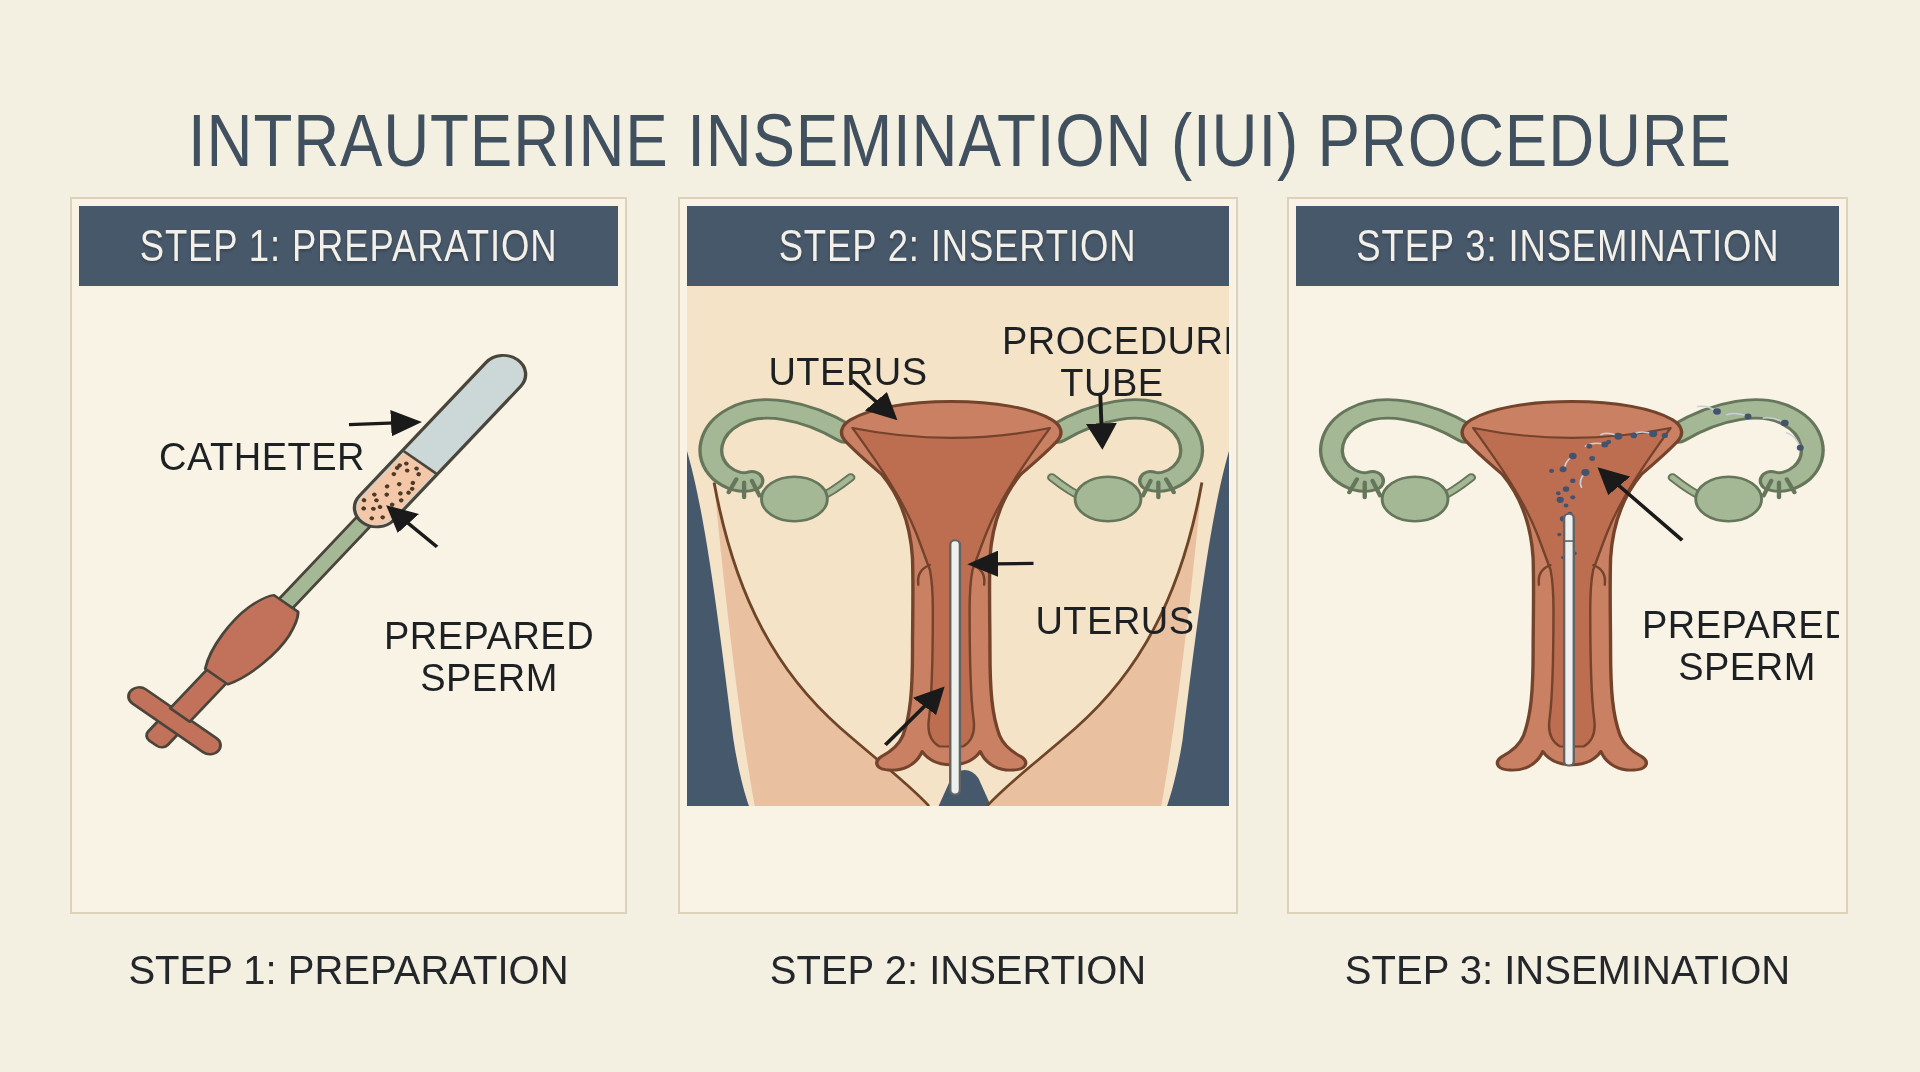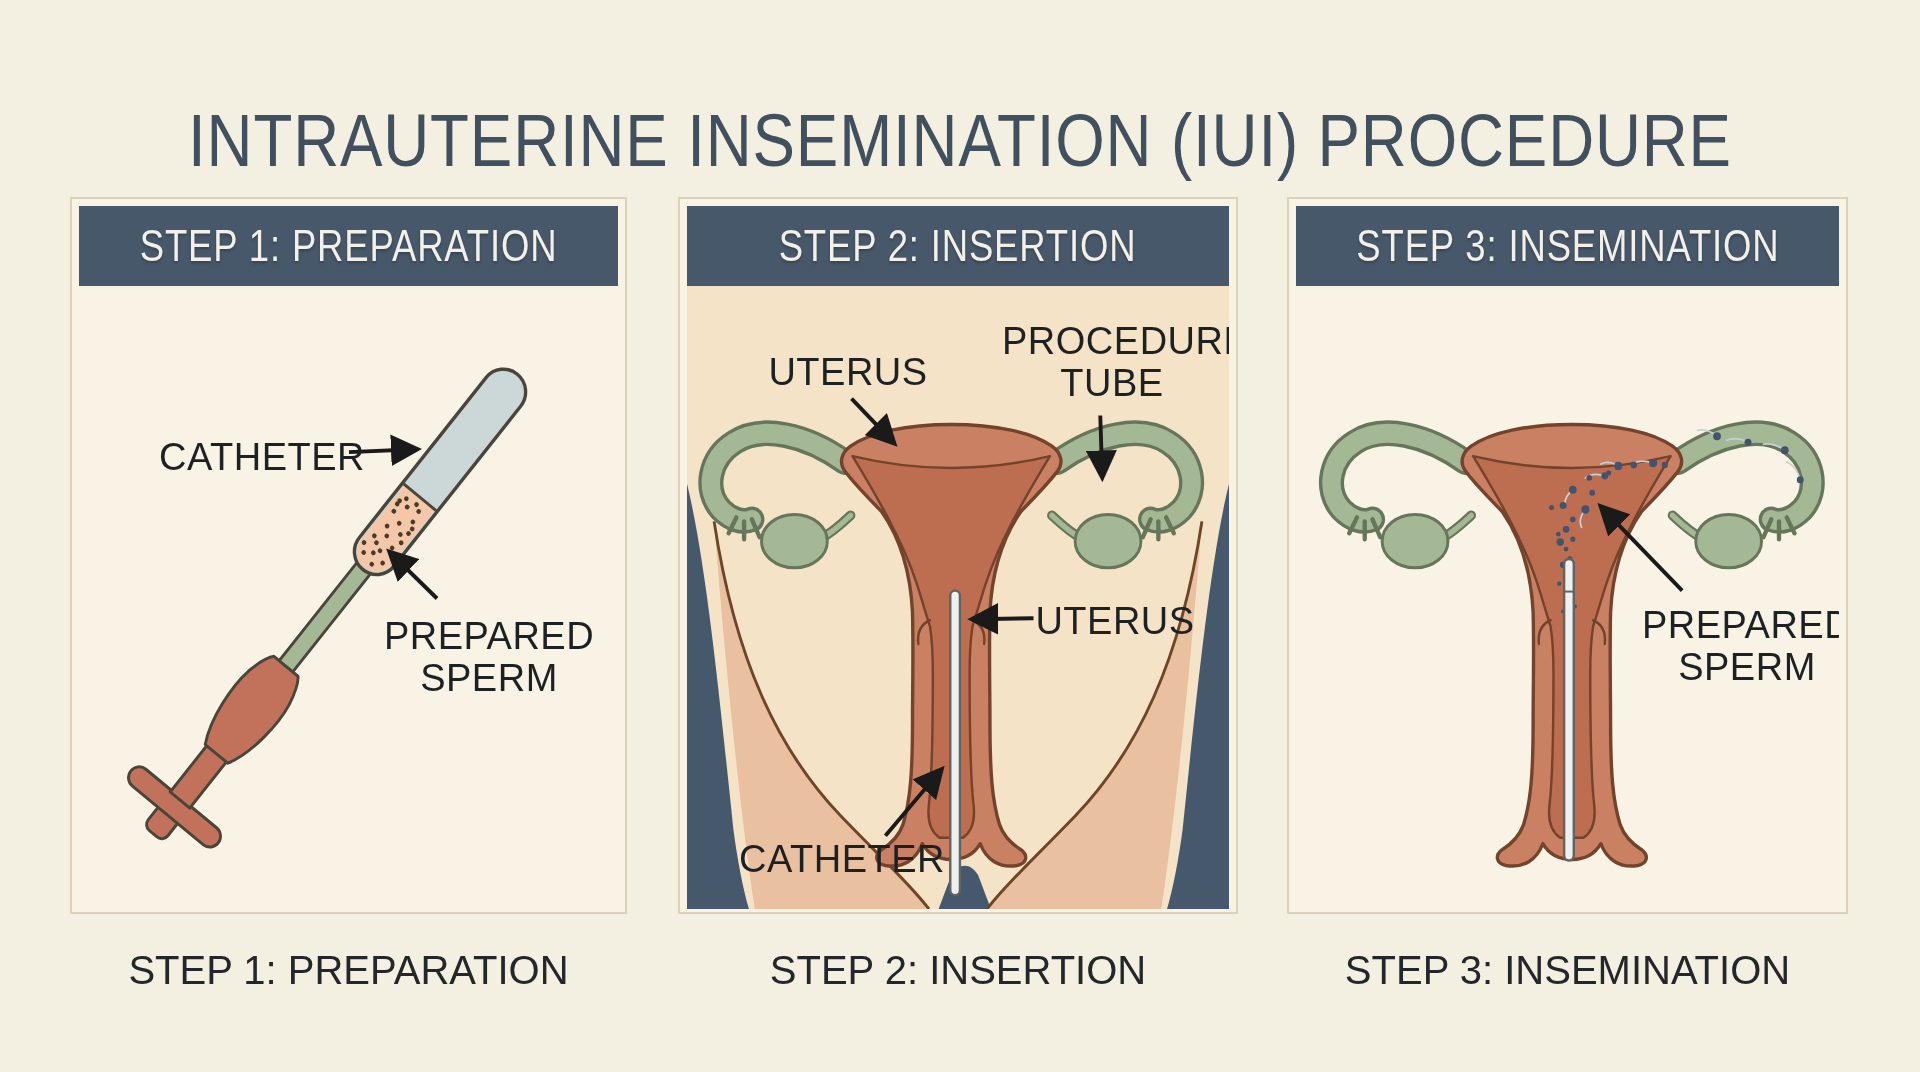--- a/index.html
+++ b/index.html
@@ -22,21 +22,21 @@
   .panel{position:absolute;top:197px;height:717px;background:var(--panel-bg);
          border:2px solid var(--panel-border);box-sizing:border-box;padding:7px}
   #panel1{left:70px;width:557px}
   #panel2{left:678px;width:560px}
   #panel3{left:1287px;width:561px}
   .panel-header{height:80px;background:var(--header-bg);display:flex;
                 align-items:center;justify-content:center}
   .panel-header span{font-size:44px;color:var(--header-text);letter-spacing:1px;
                      transform:scaleX(0.83);white-space:nowrap;
                      text-shadow:0 2px 3px rgba(0,0,0,0.25)}
-  .panel-body{position:relative;height:623px;overflow:hidden}
+  .panel-body{position:relative;height:520px;overflow:hidden}
   .peach{background:var(--skin-light)}
   svg.scene{position:absolute;left:0;top:0;width:100%;height:100%;display:block}
   .lbl{position:absolute;text-align:center;font-size:38px;line-height:1.1;
        color:var(--label-text);letter-spacing:.5px}
   .caption{position:absolute;top:948px;text-align:center;font-size:40px;
            color:var(--caption-text);white-space:nowrap}
   #cap1{left:70px;width:557px}
   #cap2{left:678px;width:560px}
   #cap3{left:1287px;width:561px}
   

